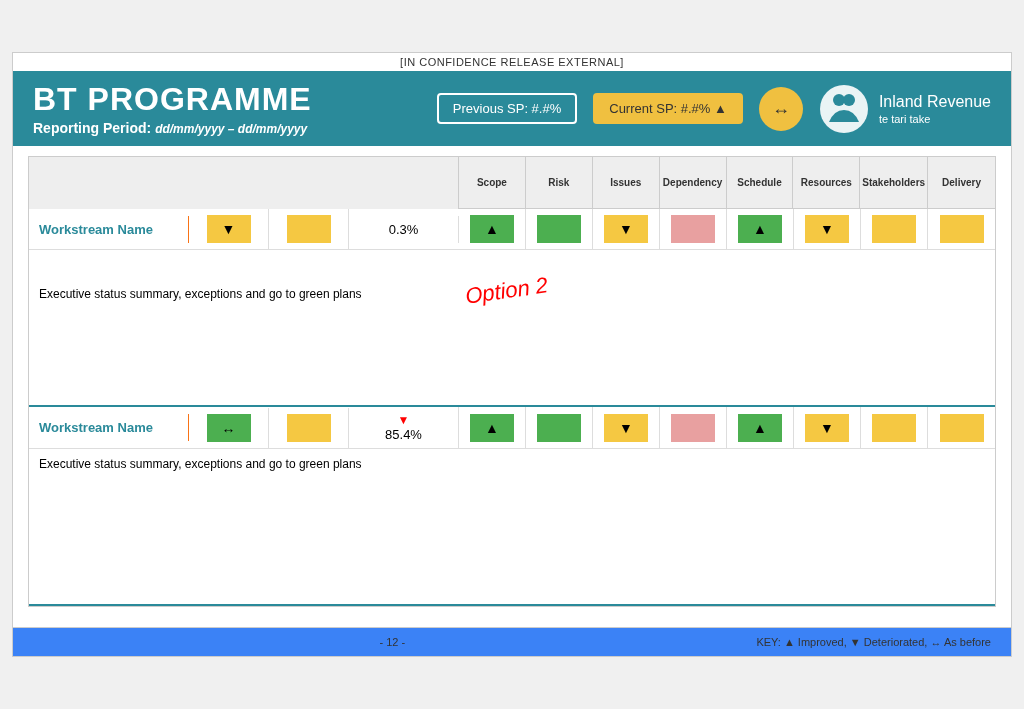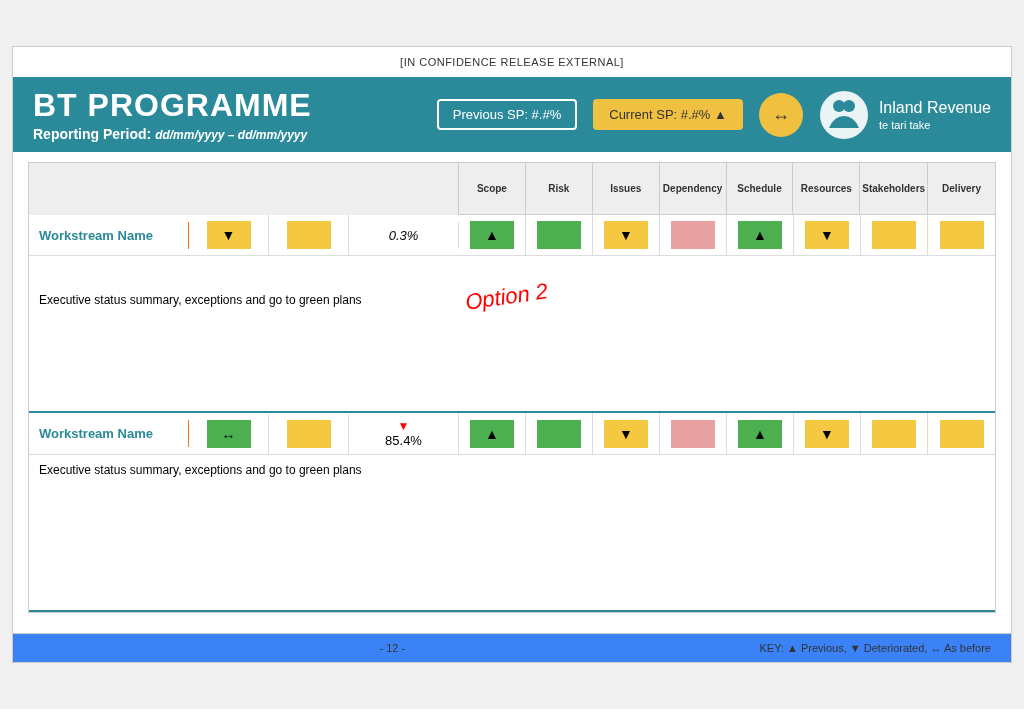--- a/index.html
+++ b/index.html
@@ -13,21 +13,21 @@
       padding: 10px;
     }
     .page {
       width: 1000px;
       background: white;
       border: 1px solid #ccc;
     }
     .confidential-bar {
       text-align: center;
       font-size: 11px;
-      padding: 9px;
+      padding: 3px;
       background: white;
       color: #333;
       letter-spacing: 0.5px;
     }
     .header {
       background: #2a8a9a;
       padding: 10px 20px;
       display: flex;
       justify-content: space-between;
     }
@@ -276,21 +276,21 @@
               <span>Workstream Name</span>
             </div>
             <div class="ws-cell">
               <div class="ind-box ind-yellow">
                 <span>▼</span>
               </div>
             </div>
             <div class="ws-cell">
               <div class="ind-box ind-yellow">&nbsp;</div>
             </div>
-            <div class="ws-cell" style="font-size:13px; justify-content:flex-start; flex-direction:column;font-style:italic;">
+            <div class="ws-cell" style="font-size:13px; justify-content:flex-start; flex-direction:column;">
               <span>0.3%</span>
             </div>
           </div>
           <div class="keys-grid-row">
             <div class="kg-cell">
               <div class="ind-box ind-green">
                   <span class="arrow-up-tri"></span>
                 </div>
             </div>
             <div class="kg-cell">
@@ -390,18 +390,18 @@
       </div>
 
     </div>
   </div>
 
   <div class="footer-bar">
     <div style="flex:1;"></div>
     <div class="footer-page">- 12 -</div>
     <div class="footer-key">
       <span>KEY:</span>
-      <span>▲ Previous,</span>
+      <span>▲ Improved,</span>
       <span>▼ Deteriorated,</span>
       <span>↔ As before</span>
     </div>
   </div>
 </div>
 
 </body></html>

